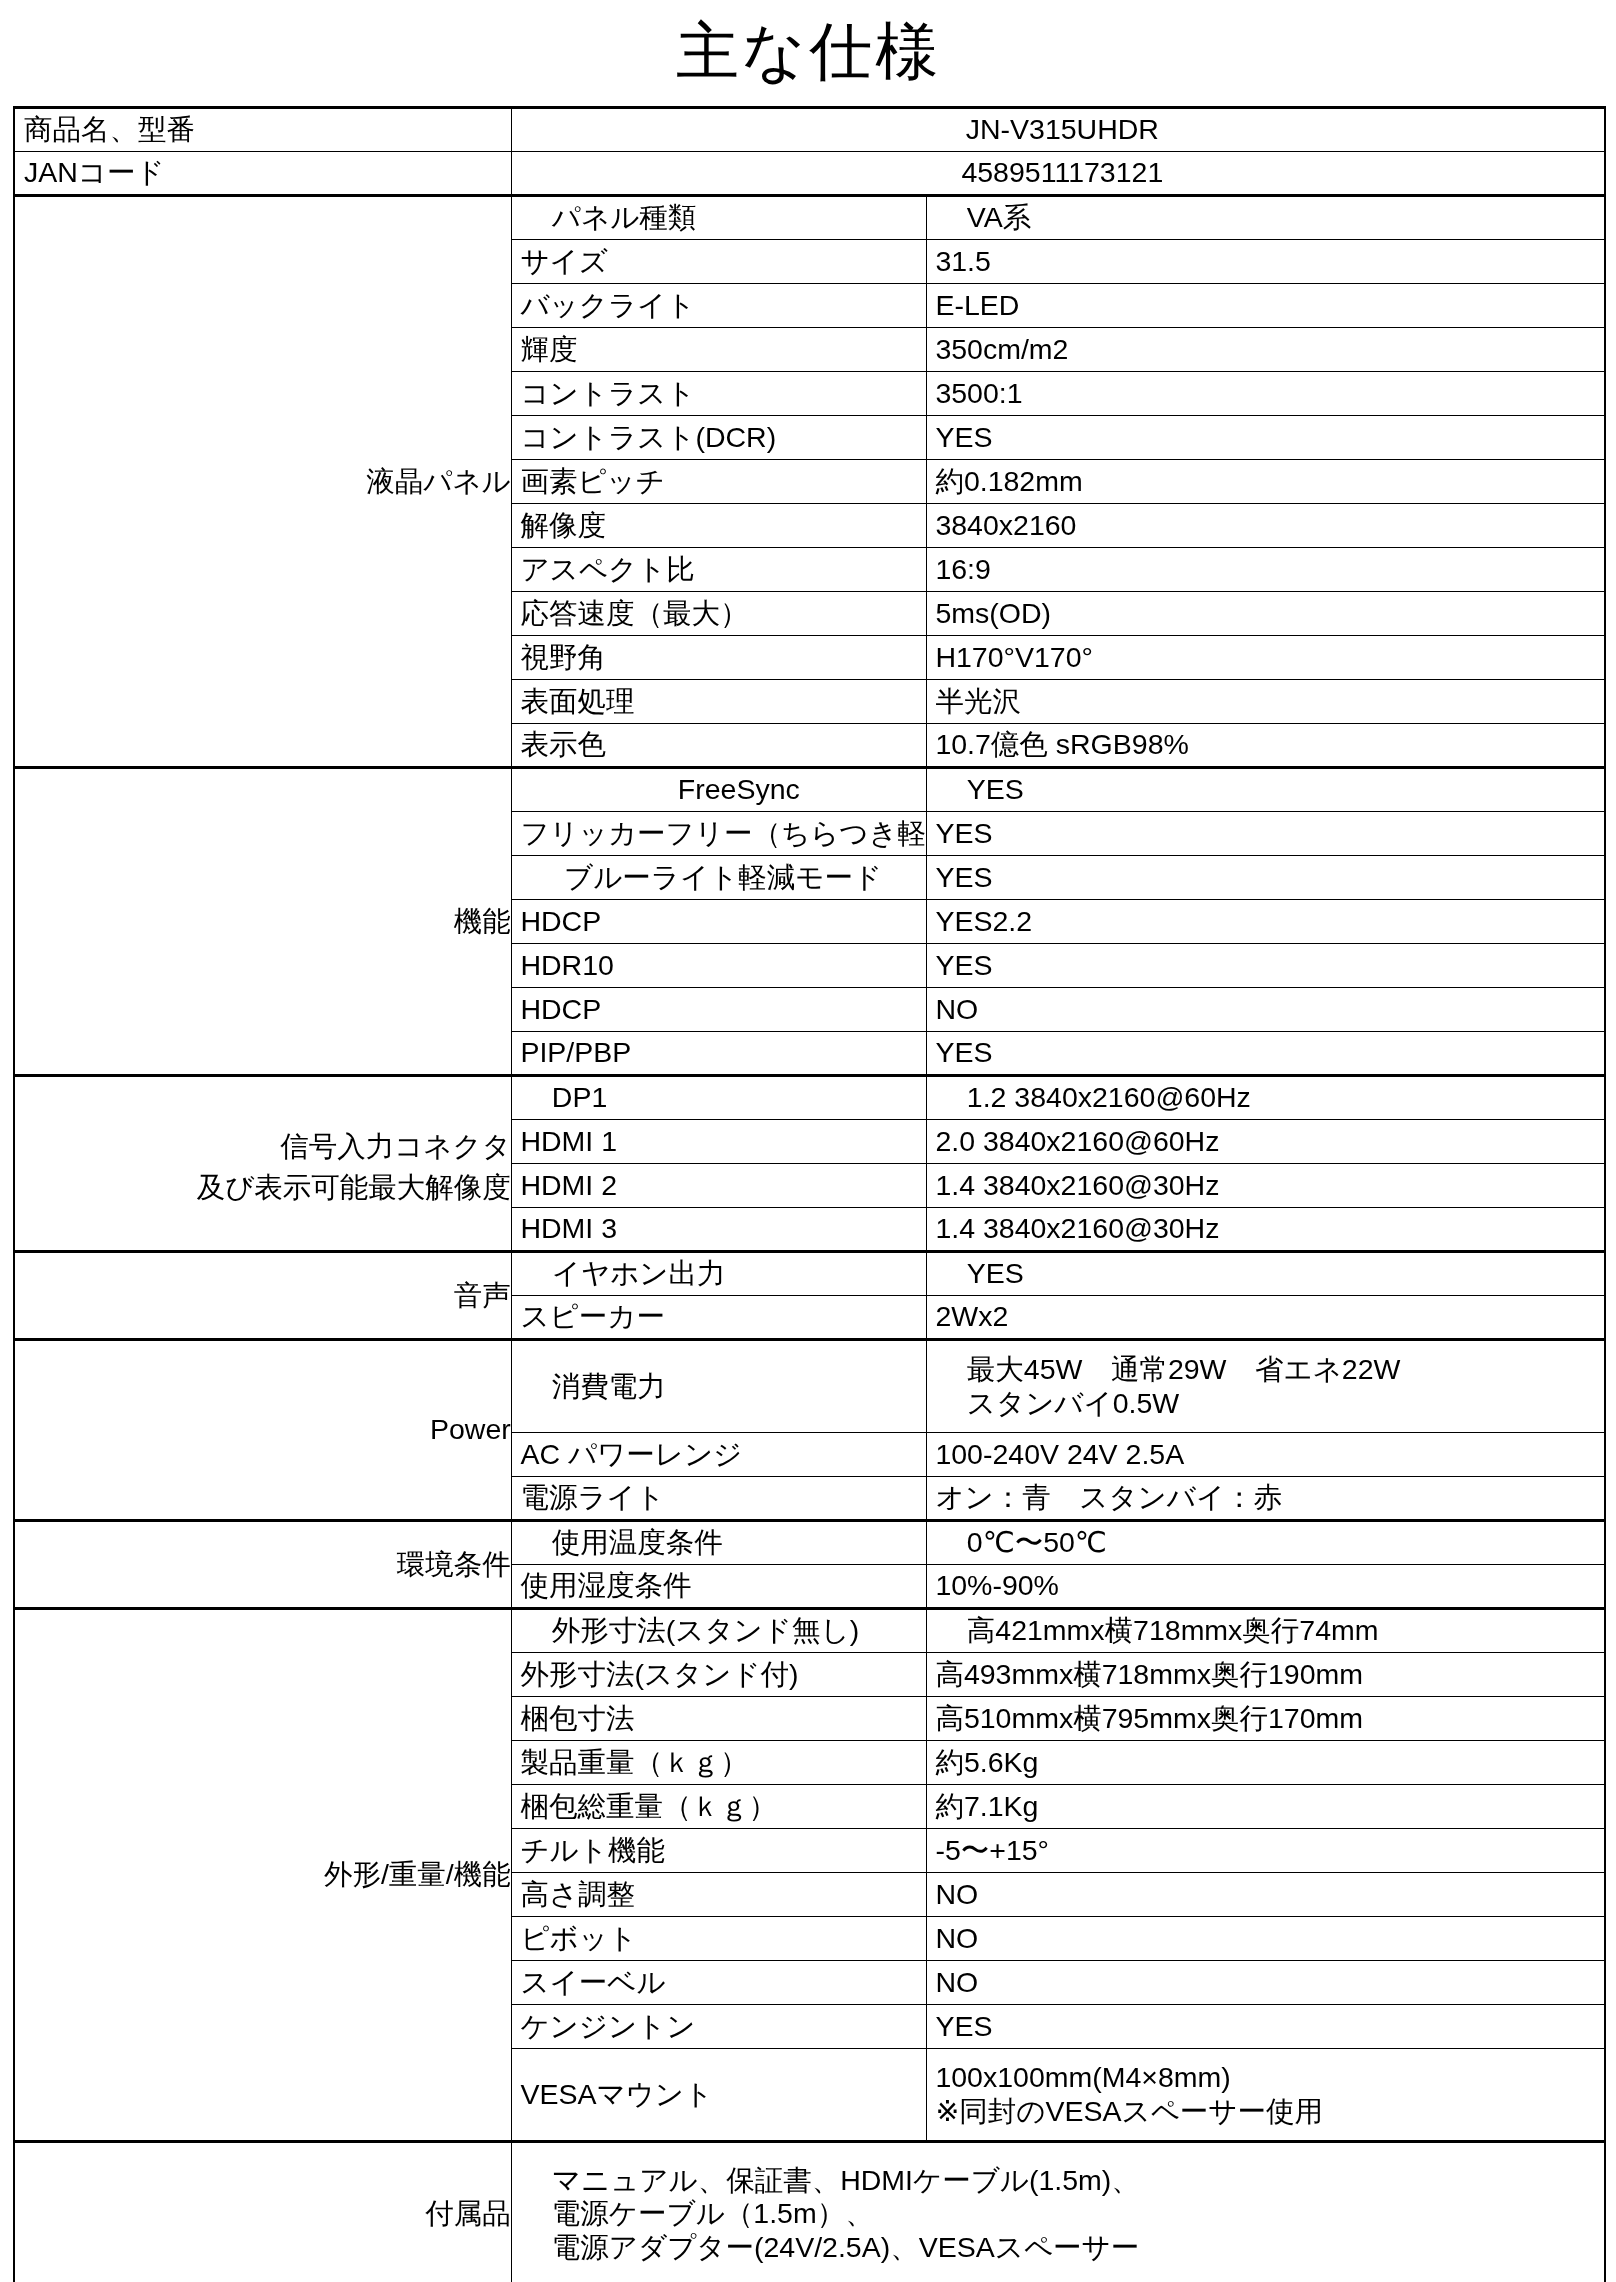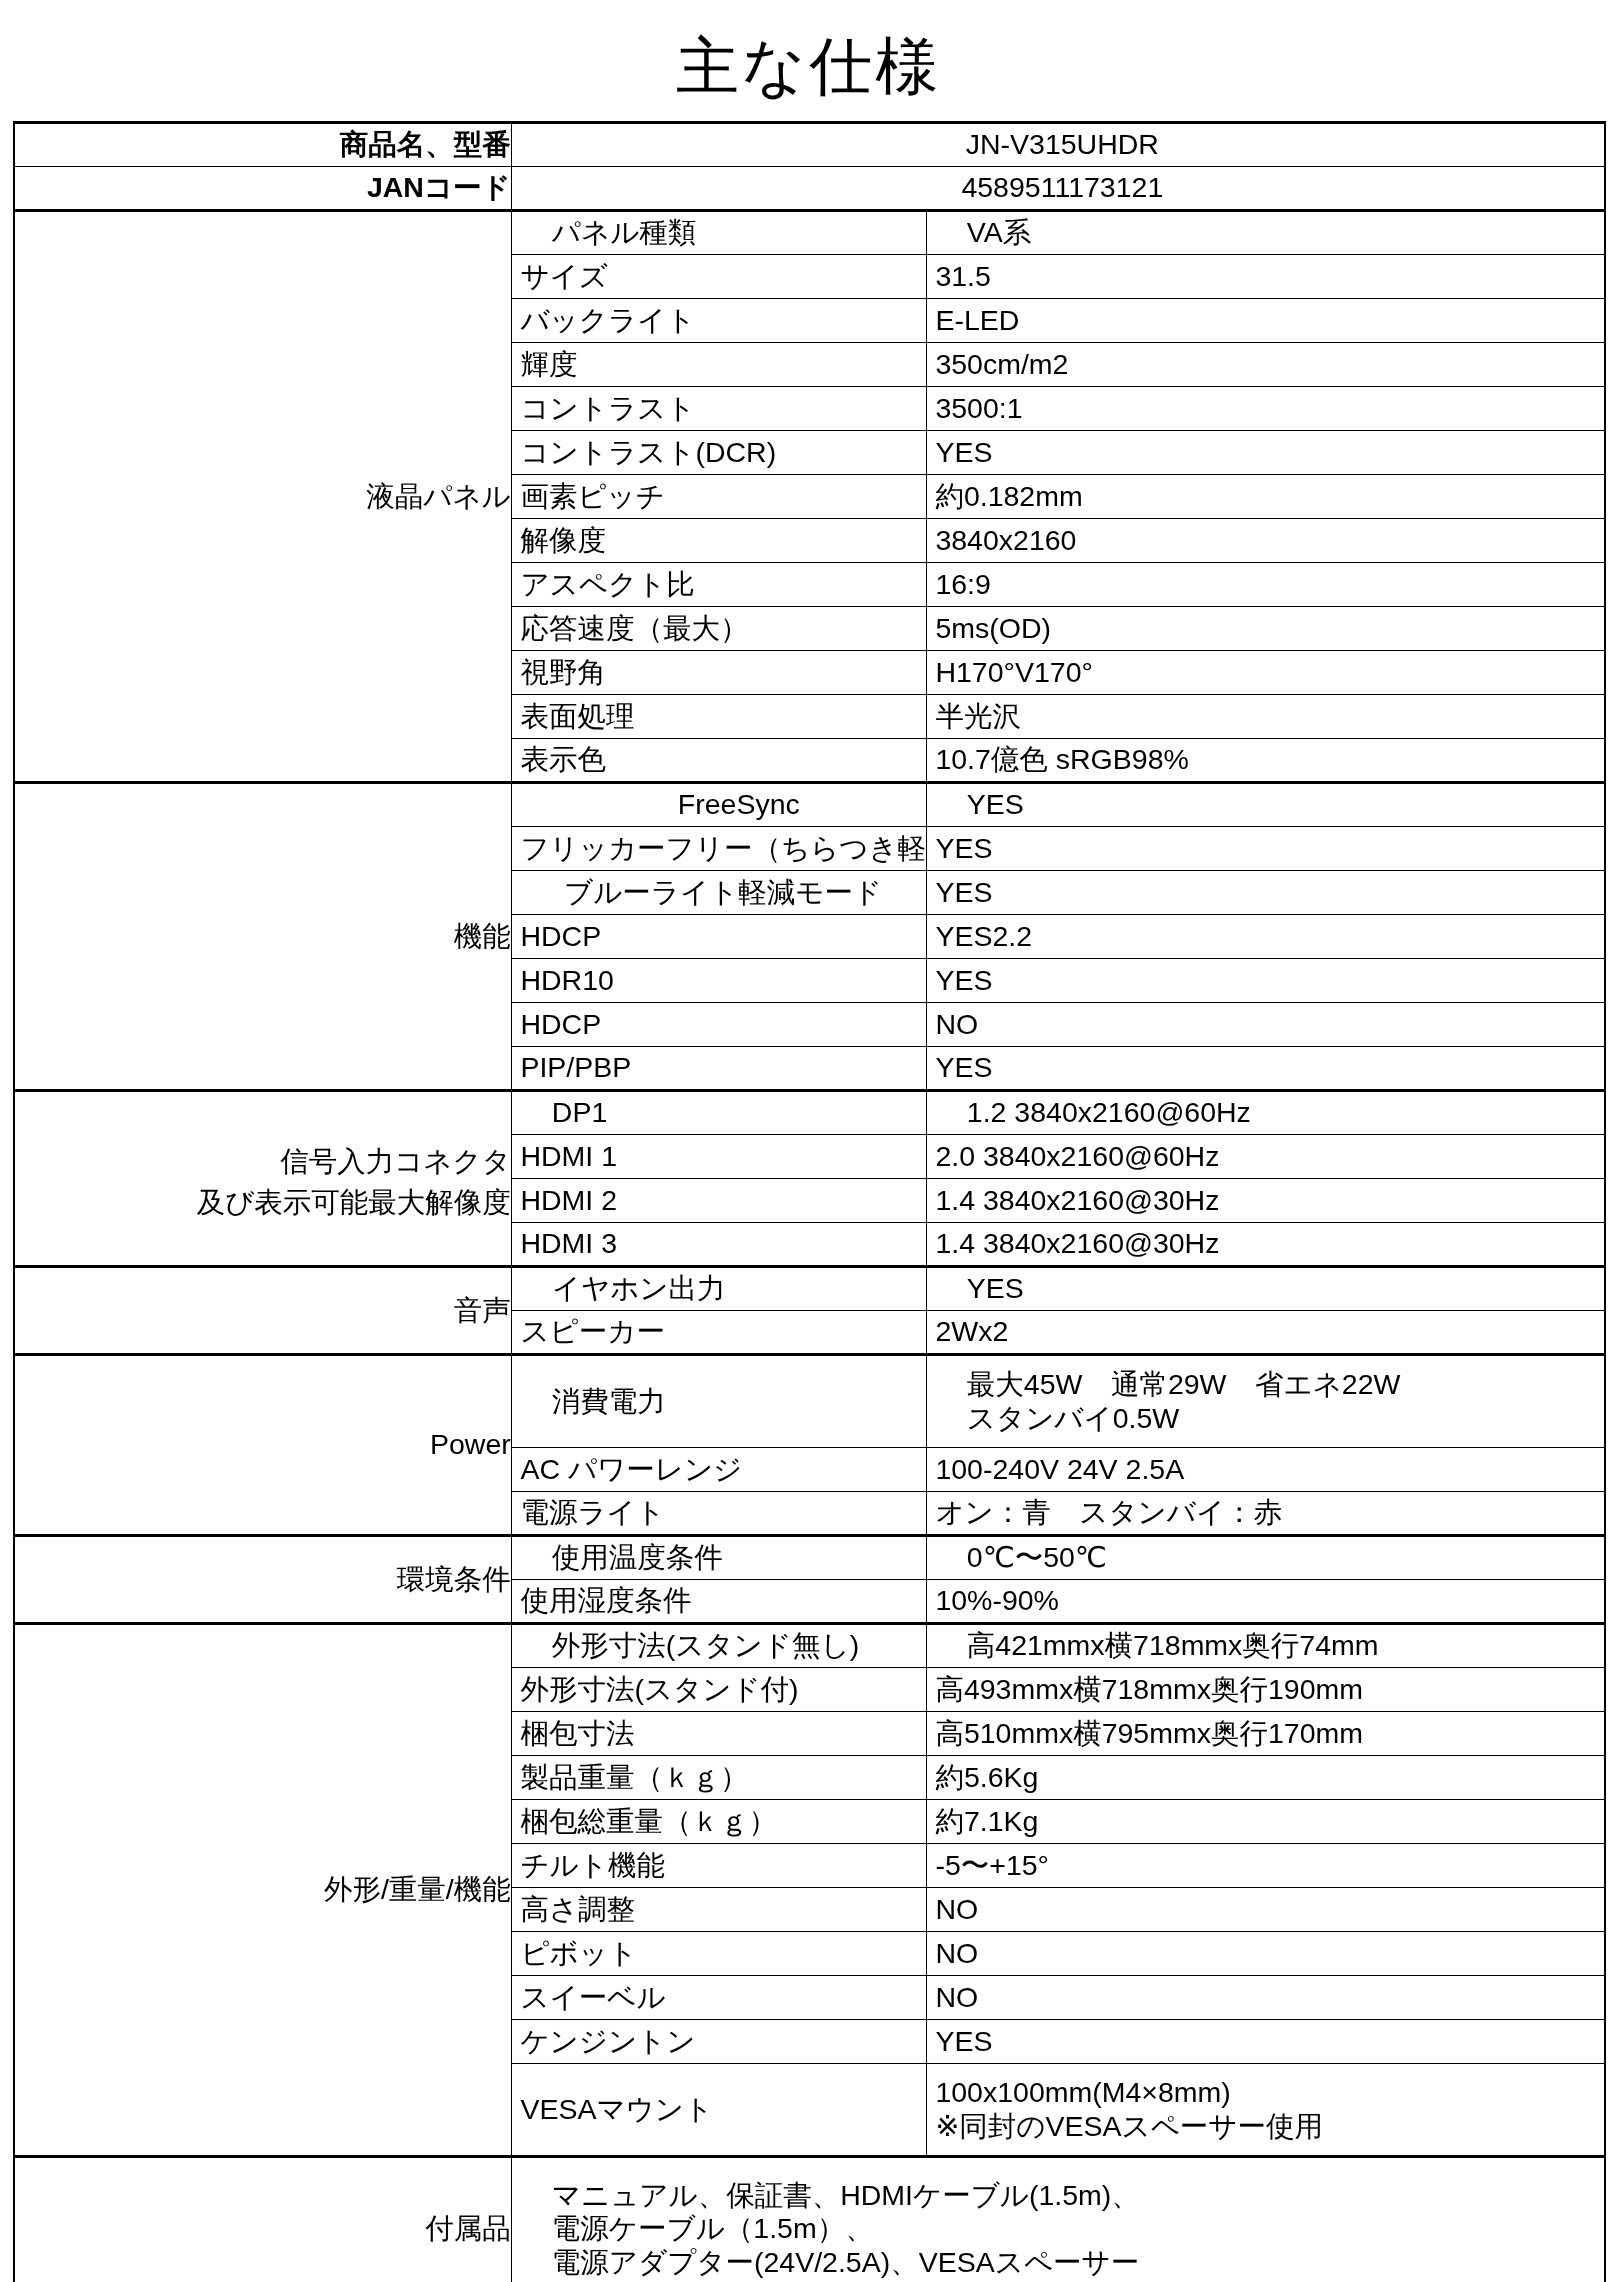--- a/index.html
+++ b/index.html
@@ -21,21 +21,21 @@
     height: 2283px;
     box-sizing: border-box;
   }
 
   .page-title {
     text-align: center;
     font-size: 63px;
     font-weight: 400;
     line-height: 1;
     letter-spacing: 2.9px;
-    padding-top: 35px;
+    padding-top: 20px;
     margin: 0 0 23px 0;
   }
 
   .spec-table-wrap {
     padding: 0 12.4px 0 13.3px;
   }
 
   table.spec {
     border-collapse: collapse;
     table-layout: fixed;
@@ -67,24 +67,23 @@
     text-align: right;
     padding: 0 5.7px;
     font-size: 28.5px;
     border-left: none;
   }
 
   
   tr.grp-start > td { border-top: 3.8px solid #000; padding-left: 40px; }
 
   td.head-label {
-    text-align: right;
+    text-align: left;
     padding: 0 5.7px;
     font-size: 28.5px;
-    font-weight: bold;
   }
   td.head-value {
     text-align: center;
     padding: 0 5.7px;
     font-size: 28.5px;
     margin-top: 40px;
   }
 
   td.two-line {
     white-space: normal;

